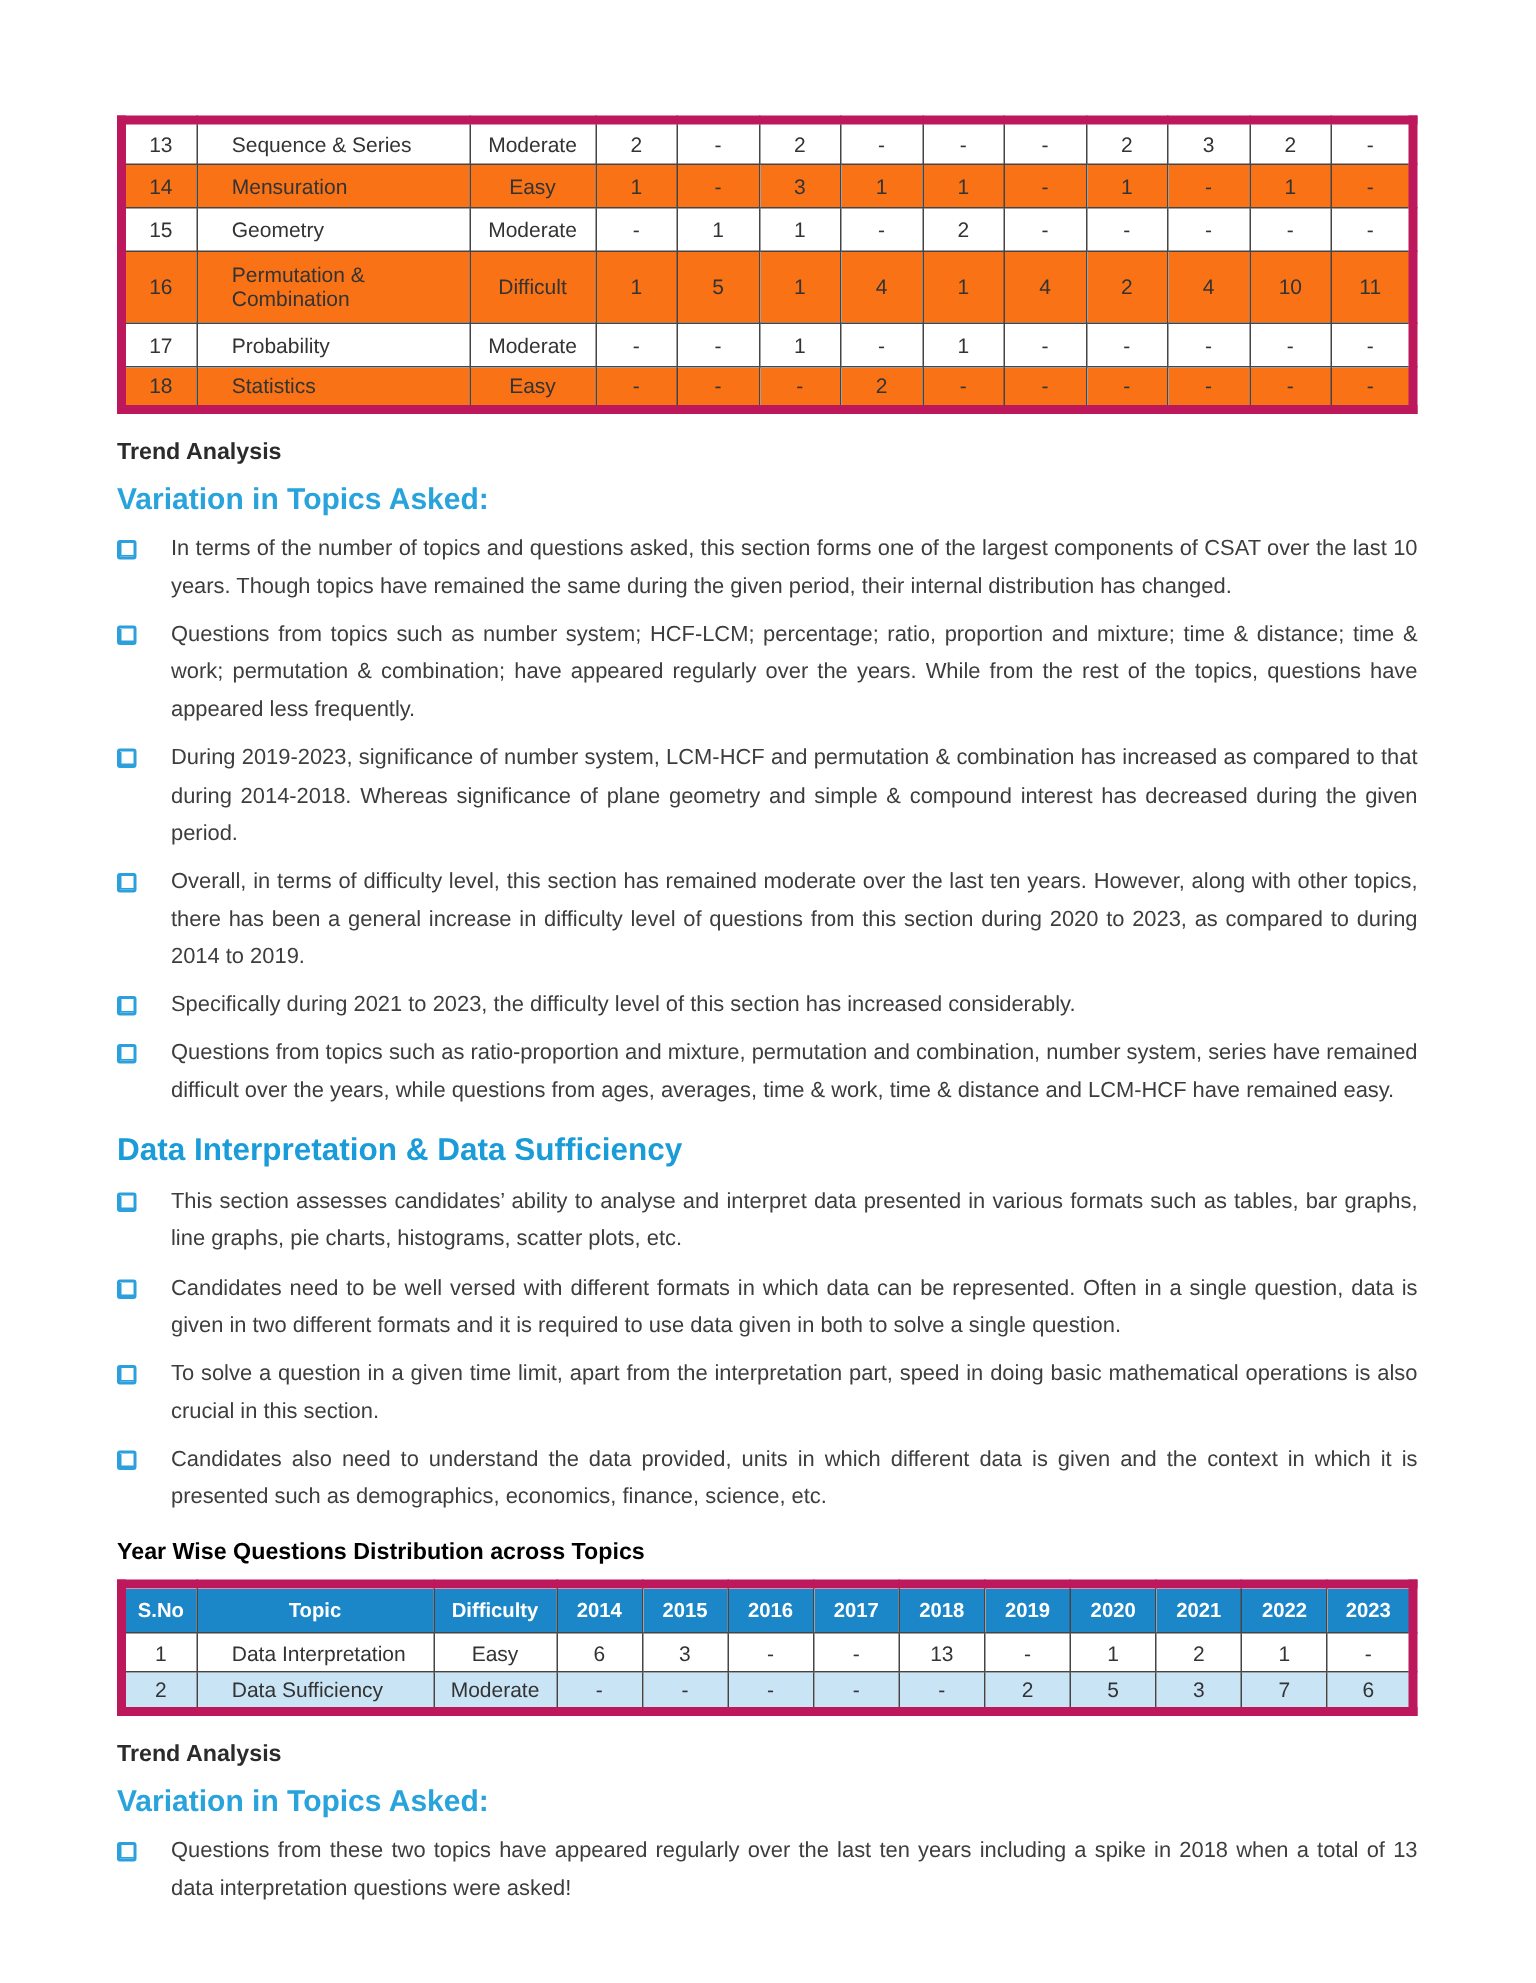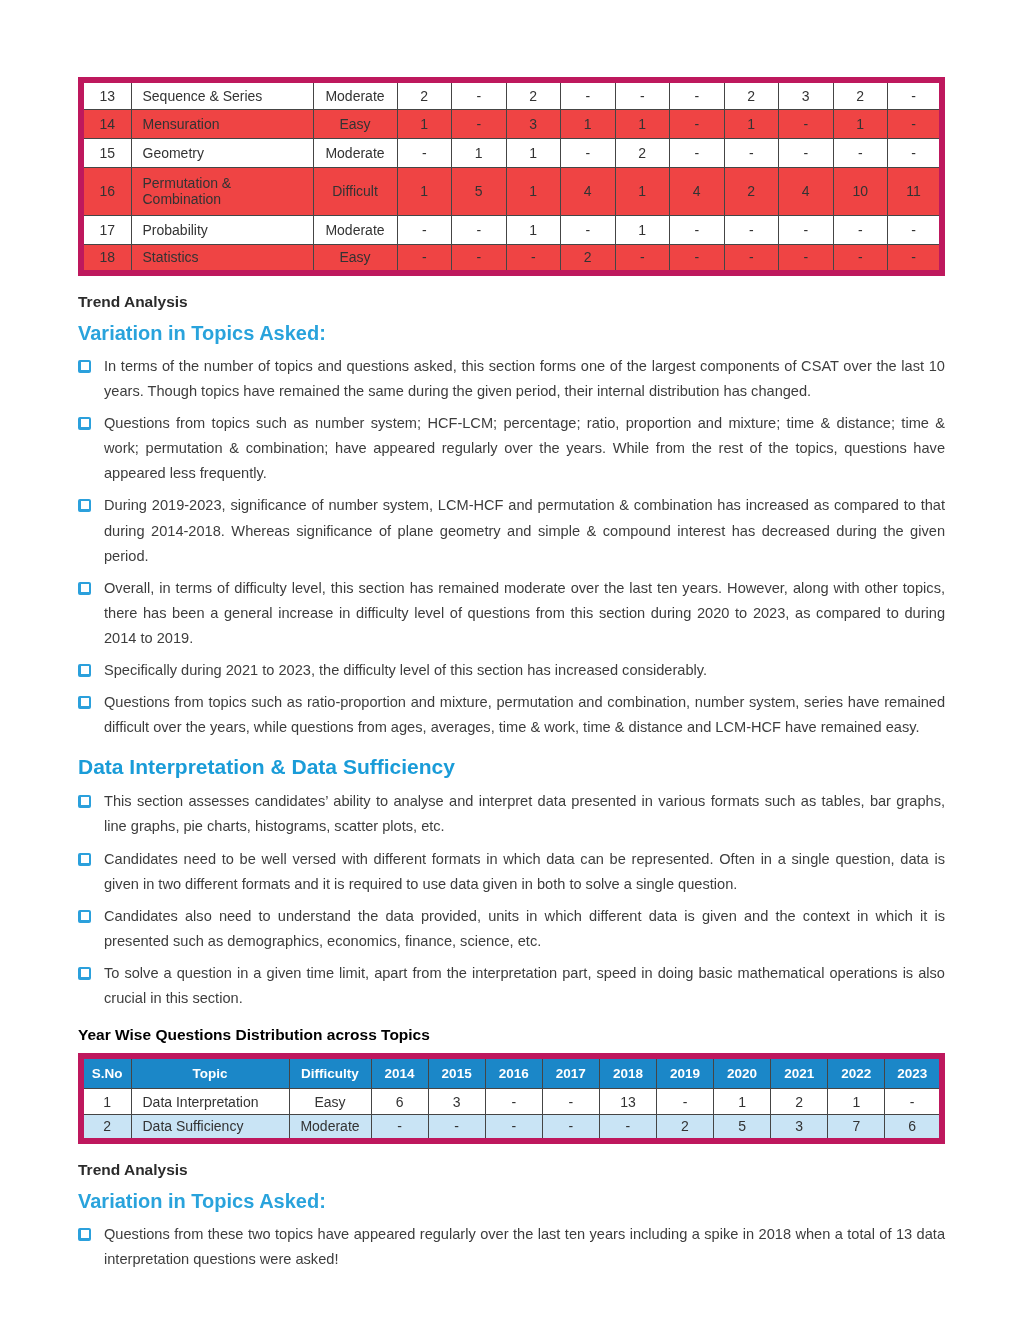--- a/index.html
+++ b/index.html
@@ -6,42 +6,42 @@
   body { width:1024px; height:1322px; font-family:"Liberation Sans", sans-serif; }
   .page { position:relative; width:1024px; height:1322px; background:#ffffff; overflow:hidden; }
   .content { position:absolute; left:78px; top:0; width:867px; }
 
   
   table { border-collapse:collapse; table-layout:fixed; width:867px; }
   .tbl { border:6px solid #be185d; }
   .tbl td, .tbl th { border:1px solid #454545; overflow:hidden; }
   .tbl td { font-size:14px; color:#333; }
   td.val { text-align:center; }
-  td.topic { text-align:left; padding-left:11px; }
-  tr.alt  { background:#ef4444;margin-left:32px; }
+  td.topic { text-align:left; padding-left:23px; }
+  tr.alt  { background:#f97316;margin-left:32px; }
   tr.alt2 { background:#C9E4F5; }
   .dash-light { color:#eef6fc; }
 
   
   #table1 { margin-top:77px; }
   #table1 tr { height:29px; }
   #table1 tr.tall { height:48px; }
 
   
   #table2 th { background:#1B87C8; color:#ffffff; font-size:13.5px; font-weight:bold; height:27px;margin-left:48px; }
   #table2 tr.body-row { height:26px; }
 
   
   .h-trend { font-size:15.5px; font-weight:bold; color:#2b2b2b; margin:17px 0 7px 0; }
   .h-cyan  { font-size:20px; font-weight:bold; color:#29A3DC; margin:11px 0 9px 0; }
   .h-big   { font-size:21px;  font-weight:bold; color:#1A9CD8; margin:15px 0 10px 0; }
   .h-yearwise { font-size:15.5px; font-weight:bold; color:#000000; margin:15px 0 9px 0; }
 
   
-  .bullet { display:flex; gap:13px; margin:0 0 7px 0; }
+  .bullet { display:flex; gap:23px; margin:0 0 7px 0; }
   .bullet .sq {
     flex:none; width:9px; height:9px; margin-top:6px;
     border:2.5px solid #2BA0DC; border-radius:2px;
     box-shadow: inset 1px -1px 0 #2BA0DC;
     background:#ffffff;
   }
   .bullet p { margin:0; text-align:justify; font-size:14.6px; line-height:1.72; color:#3d3d3d; }
 </style>
 </head>
 <body>
@@ -194,25 +194,25 @@
     <div class="bullet">
       <span class="sq"></span>
       <p>This section assesses candidates’ ability to analyse and interpret data presented in various formats such as tables, bar graphs, line graphs, pie charts, histograms, scatter plots, etc.</p>
     </div>
     <div class="bullet">
       <span class="sq"></span>
       <p>Candidates need to be well versed with different formats in which data can be represented. Often in a single question, data is given in two different formats and it is required to use data given in both to solve a single question.</p>
     </div>
     <div class="bullet">
       <span class="sq"></span>
+      <p>To solve a question in a given time limit, apart from the interpretation part, speed in doing basic mathematical operations is also crucial in this section.</p>
+    </div>
+    <div class="bullet">
+      <span class="sq"></span>
       <p>Candidates also need to understand the data provided, units in which different data is given and the context in which it is presented such as demographics, economics, finance, science, etc.</p>
-    </div>
-    <div class="bullet">
-      <span class="sq"></span>
-      <p>To solve a question in a given time limit, apart from the interpretation part, speed in doing basic mathematical operations is also crucial in this section.</p>
     </div>
 
     <div class="h-yearwise">Year Wise Questions Distribution across Topics</div>
 
     <table id="table2" class="tbl">
       <colgroup>
         <col style="width:50px">
           <col style="width:158px">
           <col style="width:82px">
         <col>

